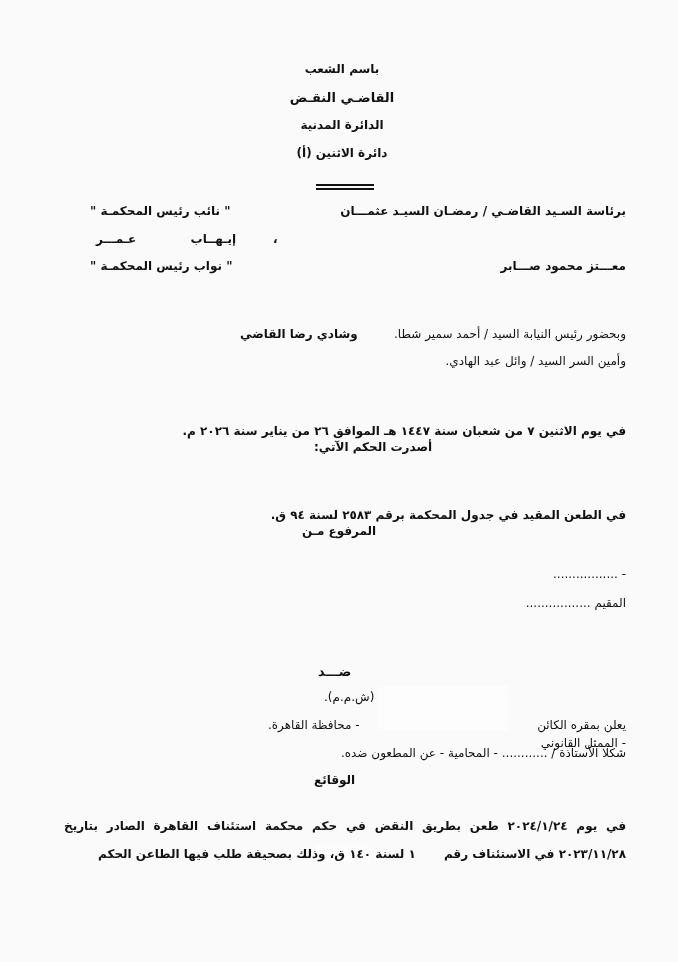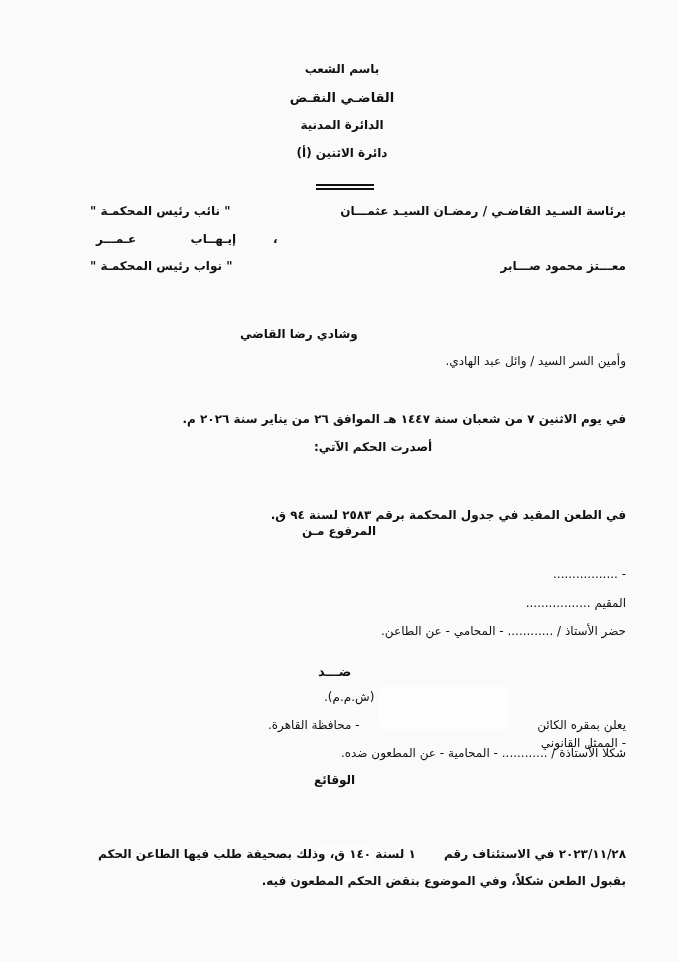--- a/index.html
+++ b/index.html
@@ -34,39 +34,39 @@
   <div class="abs b t12" style="top:204px; left:90px;">" نائب رئيس المحكمـة "</div>
 
   <div class="abs b t12" style="top:232px; left:273px;">،</div>
   <div class="abs b t12" style="top:232px; left:96px; width:140px; text-align:justify; text-align-last:justify;">إيـهــاب عـمـــر</div>
 
   <div class="abs b t12" style="top:259px; right:52px;">معـــتز محمود صـــابر</div>
   <div class="abs b t12" style="top:259px; left:90px;">" نواب رئيس المحكمـة "</div>
 
   <div class="abs b t12" style="top:287px; left:240px;margin-top:40px;">وشادي رضا القاضي</div>
 
+  <div class="abs t12" style="top:327px; right:52px;">وبحضور رئيس النيابة السيد / أحمد سمير شطا.</div>
   <div class="abs t12" style="top:354px; right:52px;">وأمين السر السيد / وائل عبد الهادي.</div>
-  <div class="abs b t12" style="top:412px; right:52px;">في يوم الاثنين ٧ من شعبان سنة ١٤٤٧ هـ الموافق ٢٦ من يناير سنة ٢٠٢٦ م.</div>
+  <div class="abs b t12" style="top:424px; right:52px;">في يوم الاثنين ٧ من شعبان سنة ١٤٤٧ هـ الموافق ٢٦ من يناير سنة ٢٠٢٦ م.</div>
 
   <div class="abs b t12" style="top:440px; left:314px;">أصدرت الحكم الآتي:</div>
 
   <div class="abs b t12" style="top:508px; right:52px;">في الطعن المقيد في جدول المحكمة برقم ٢٥٨٣ لسنة ٩٤ ق.</div>
 
   <div class="abs b t12" style="top:524px; left:302px;">المرفوع مـن</div>
   <div class="abs t12" style="top:567px; right:52px;">- .................</div>
   <div class="abs t12" style="top:596px; right:52px;">المقيم .................</div>
-  <div class="abs t12" style="top:624px; right:52px;">حضر الأستاذ / ............ - المحامي - عن الطاعن.</div>
 
   <div class="abs b t13" style="top:664px; left:318px;">ضـــد</div>
   <div class="abs t12" style="top:690px; right:52px;margin-top:46px;">- الممثل القانوني</div>
   <div class="redact" style="top:686px; left:378px; width:130px; height:44px;"></div>
   <div class="abs t12" style="top:690px; left:324px;">(ش.م.م).</div>
   <div class="abs t12" style="top:718px; right:52px;">يعلن بمقره الكائن</div>
   <div class="abs t12" style="top:718px; left:268px;">- محافظة القاهرة.</div>
   <div class="abs t12" style="top:746px; right:52px;">شكلا الأستاذة / ............ - المحامية - عن المطعون ضده.</div>
 
   <div class="abs b t12" style="top:773px; left:314px;">الوقائع</div>
+  <div class="abs b t12" style="top:819px; right:52px; left:64px; text-align:justify; text-align-last:justify;">في يوم ٢٠٢٤/١/٢٤ طعن بطريق النقض في حكم محكمة استئناف القاهرة الصادر بتاريخ</div>
   <div class="abs b t12" style="top:847px; right:52px;">٢٠٢٣/١١/٢٨ في الاستئناف رقم</div>
   <div class="redact" style="top:845px; left:316px; width:54px; height:18px;"></div>
   <div class="abs b t12" style="top:847px; left:64px;margin-left:34px;">١ لسنة ١٤٠ ق، وذلك بصحيفة طلب فيها الطاعن الحكم</div>
-  <div class="abs b t12" style="top:874px; right:52px;">بقبول الطعن شكلاً، وفي الموضوع بنقض الحكم المطعون فيه.</div>
 
 </div>
 
 </body></html>

